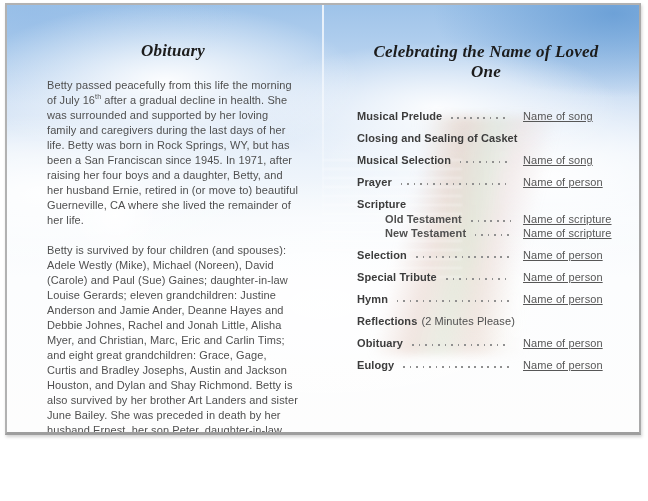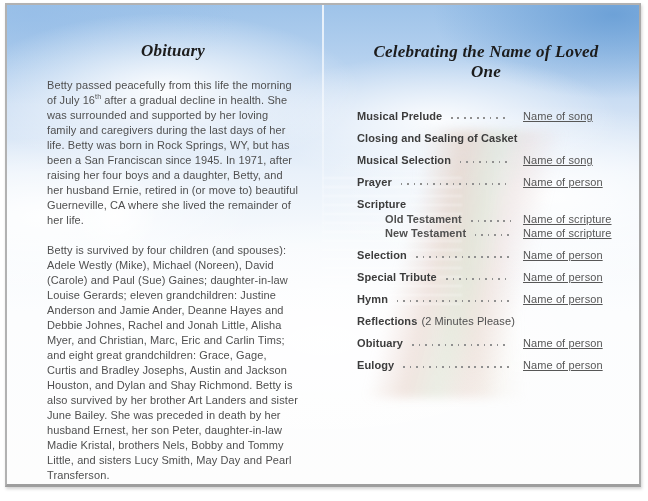--- a/index.html
+++ b/index.html
@@ -1,21 +1,21 @@
 <!DOCTYPE html>
 <html><head>
 <meta charset="utf-8">
 <style>
   html,body { margin:0; padding:0; background:#ffffff; }
   .canvas {
     position:relative; width:648px; height:501px; background:#ffffff;
     overflow:hidden; font-family:"Liberation Sans", sans-serif;
   }
   .spread {
-    position:absolute; left:5px; top:3px; width:636px; height:484px;
+    position:absolute; left:5px; top:3px; width:636px; height:432px;
     box-sizing:border-box;
     border:2px solid #b2b2b2; border-bottom:3px solid #9e9e9e; border-right-color:#a9a9a9;
     box-shadow:1px 2px 3px rgba(0,0,0,0.18);
     overflow:hidden;
   }
   
   .sky {
     position:absolute; inset:0;
     background:
       radial-gradient(ellipse 300px 120px at 25% 18%, rgba(255,255,255,0.95), rgba(255,255,255,0) 65%),

